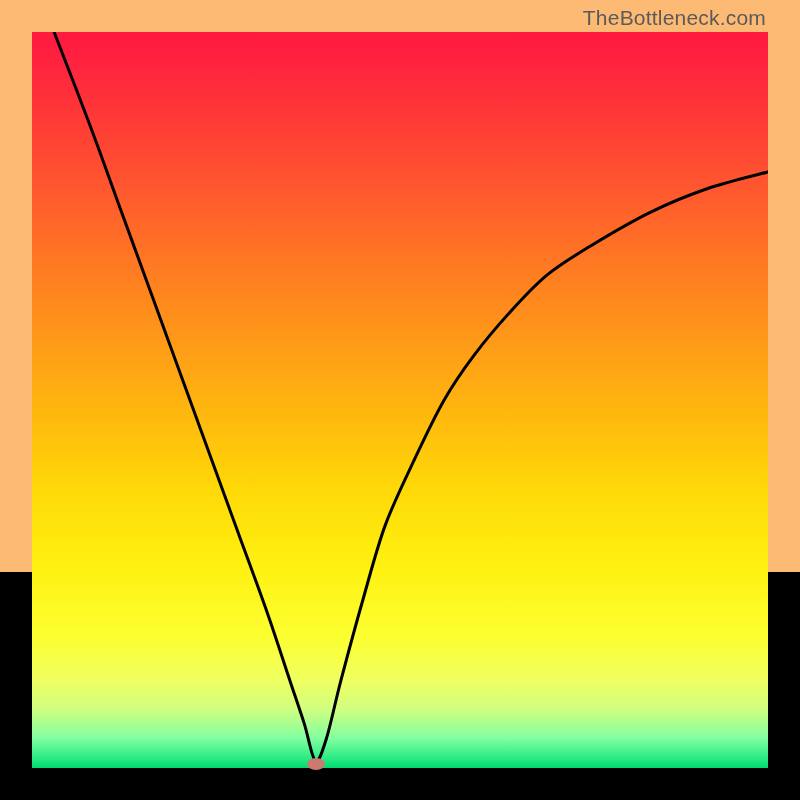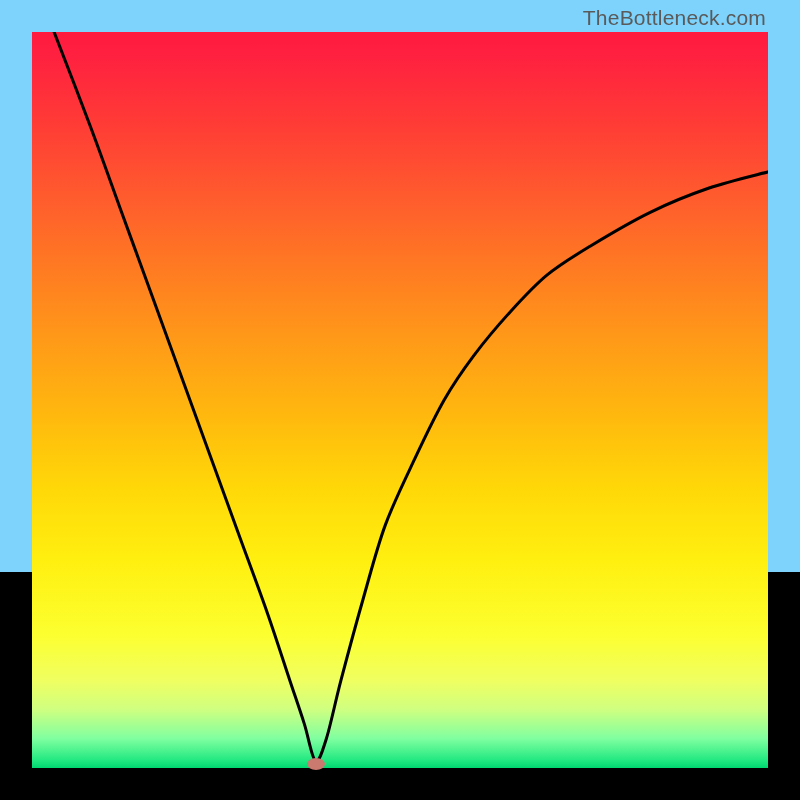--- a/index.html
+++ b/index.html
@@ -2,21 +2,21 @@
 <html><head>
 <meta charset="utf-8">
 <style>
   * { margin: 0; padding: 0; box-sizing: border-box; }
   html, body { width: 800px; height: 800px; overflow: hidden; background: #000; }
   
   .chart-container {
     width: 800px;
     height: 572px;
     position: relative;
-    background: #7dd3fc;
+    background: #fdba74;
   }
   
   .plot-area {
     position: absolute;
     left: 32px;
     top: 32px;
     width: 736px;
     height: 736px;
     background: linear-gradient(to bottom,
       #ff1a3e 0%,

